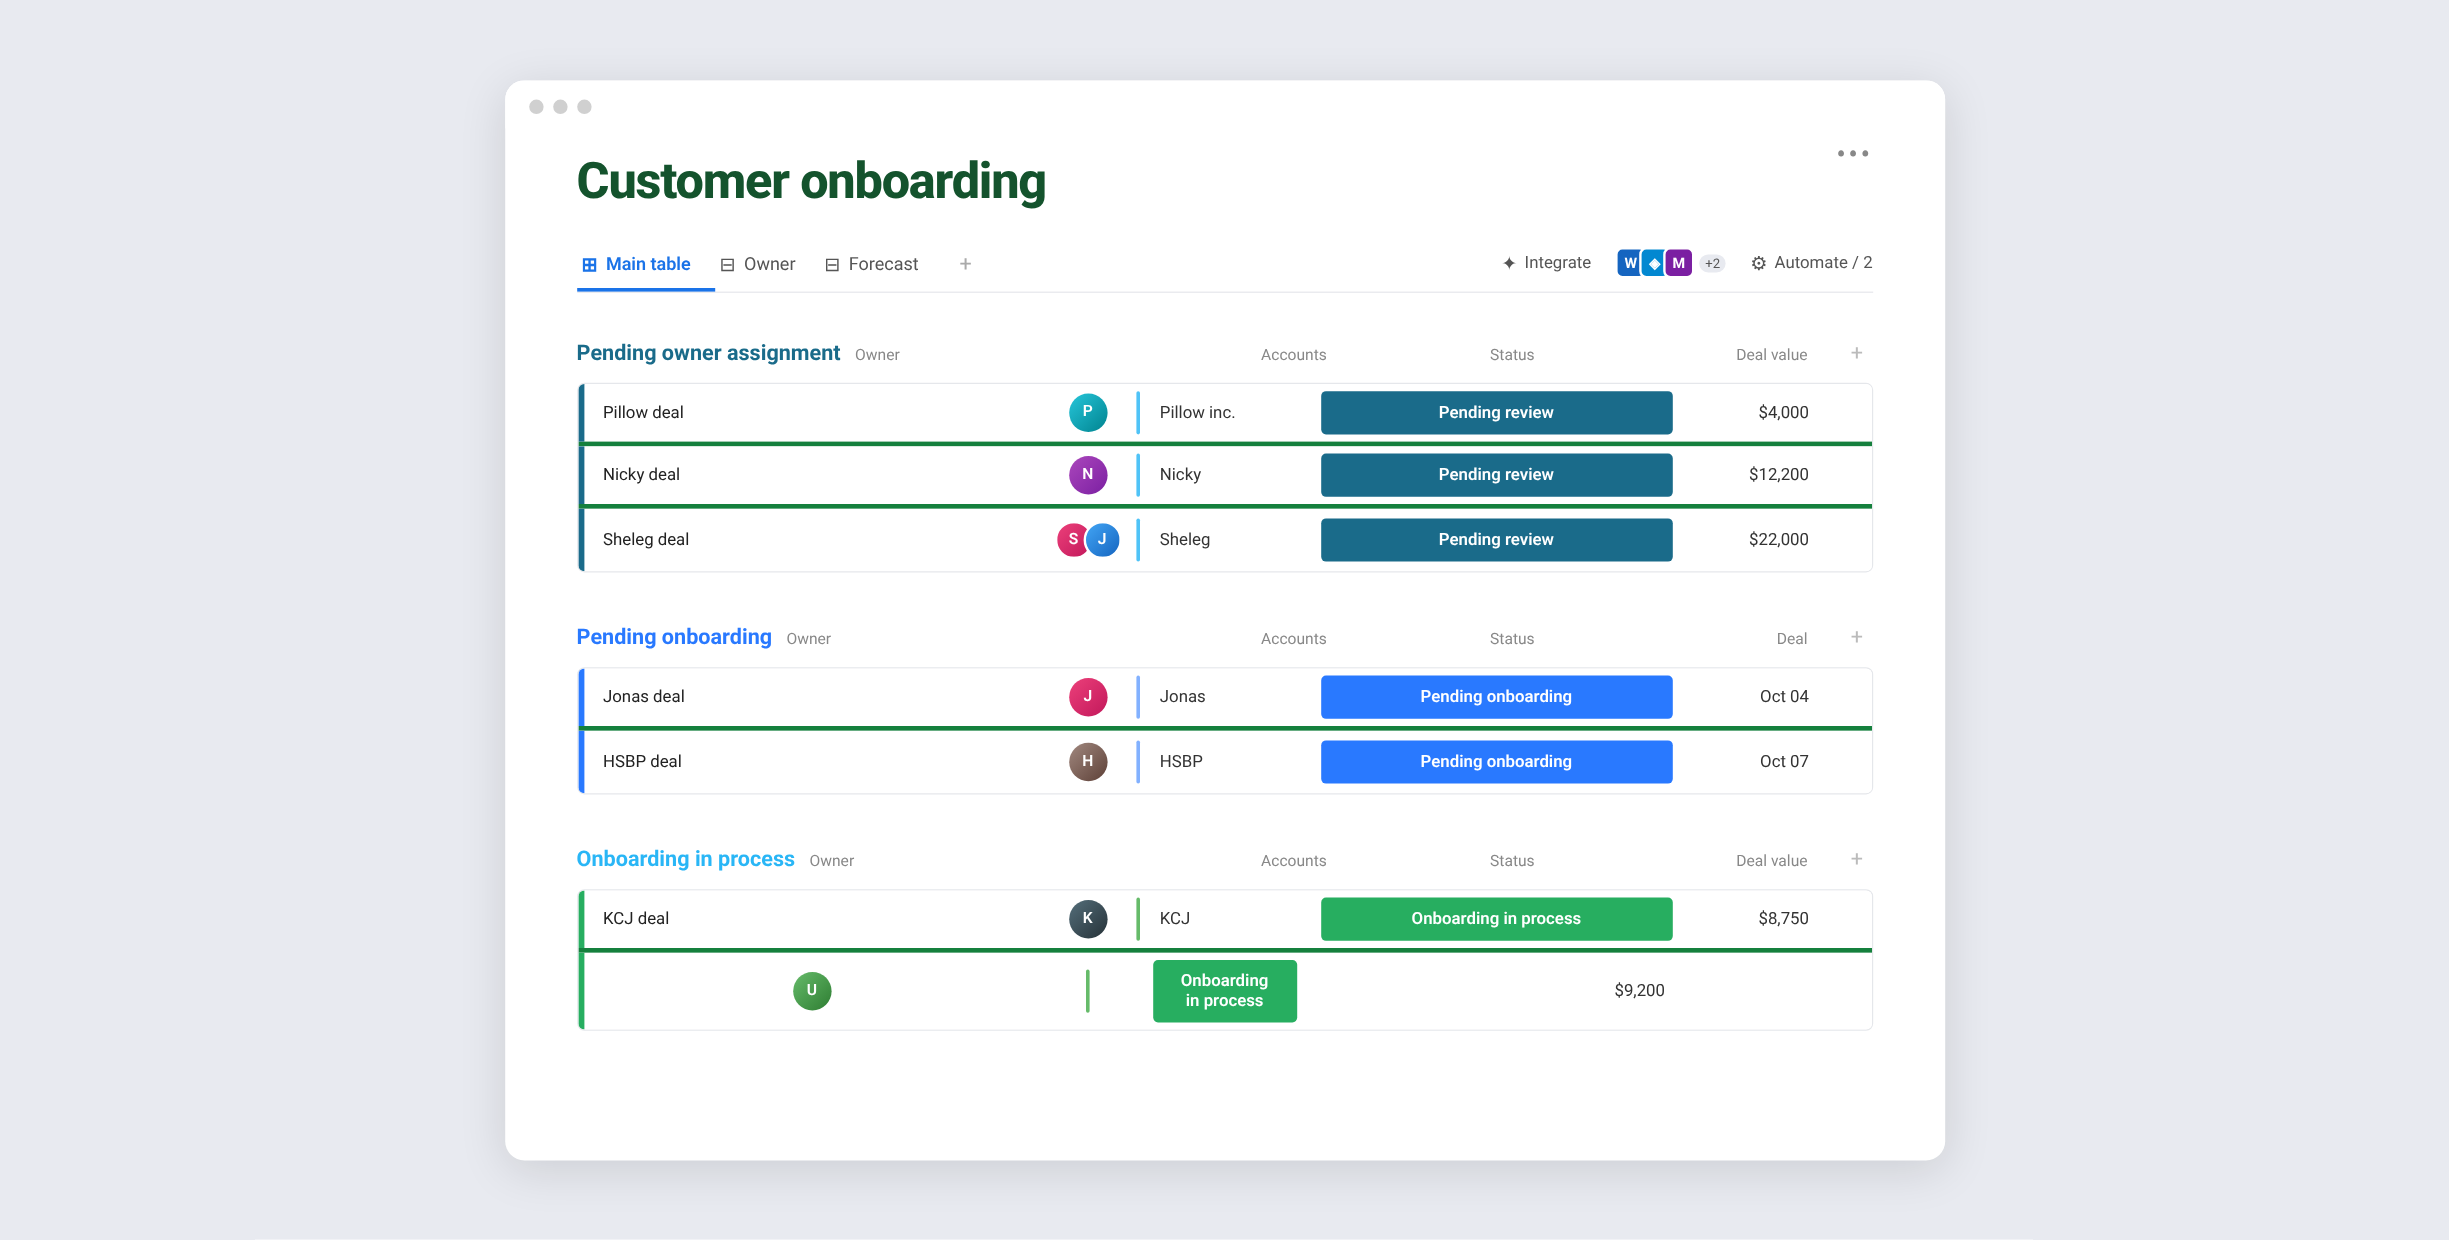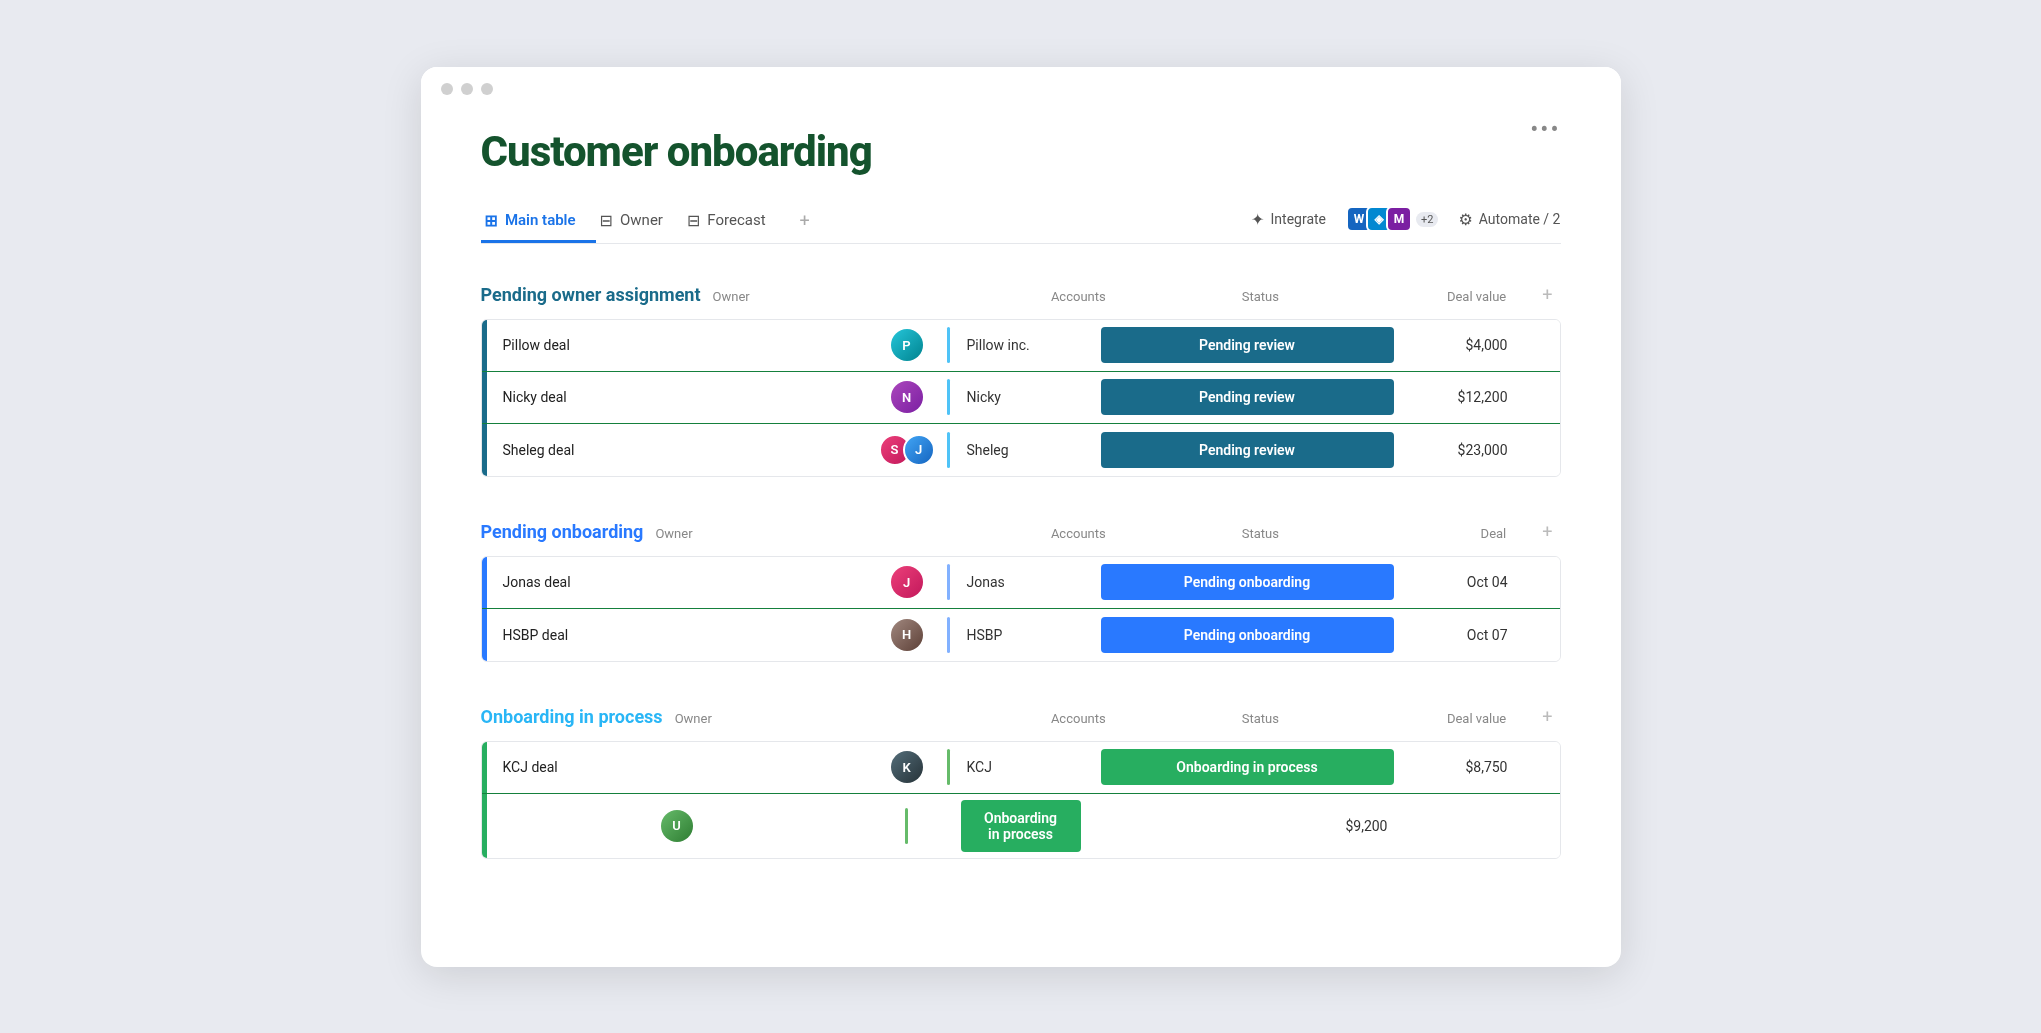--- a/index.html
+++ b/index.html
@@ -157,21 +157,21 @@
     
     .table-wrapper {
       border: 1px solid #e5e7eb;
       border-radius: 6px;
       overflow: hidden;
     }
 
     .table-row {
       display: grid;
       align-items: center;
-      border-bottom: 1px solid #15803d;
+      border-bottom: 4px solid #15803d;
       background: #fff;
       min-height: 52px;
     }
     .table-row:last-child { border-bottom: none; }
 
     .row-name {
       font-size: 14px;
       color: #222;
       padding: 10px 16px;
       display: flex;
@@ -382,21 +382,21 @@
               <div class="avatar av-blue">J</div>
             </div>
           </div>
           <div class="divider-cell">
             <div class="divider-bar divider-teal"></div>
           </div>
           <div class="account-cell">Sheleg</div>
           <div class="status-cell">
             <div class="status-badge status-pending-review">Pending review</div>
           </div>
-          <div class="value-cell">$23,000</div>
+          <div class="value-cell">$22,000</div>
           <div class="add-cell"></div>
         </div>
       </div>
     </div>
 
     <div class="group">
       <div class="group-header">
         <span class="group-title blue">Pending onboarding</span>
         <span class="group-subtitle">Owner</span>
         <span style="flex:1"></span>

